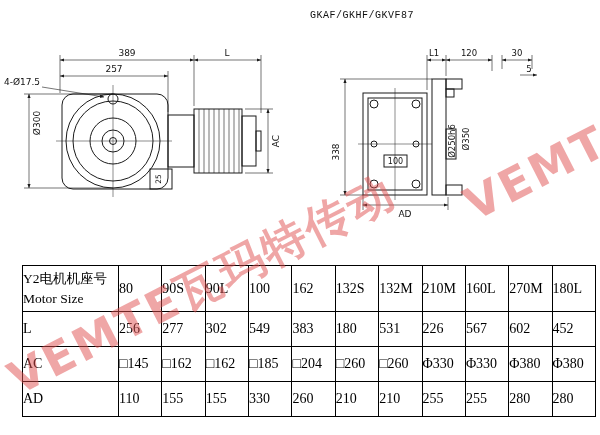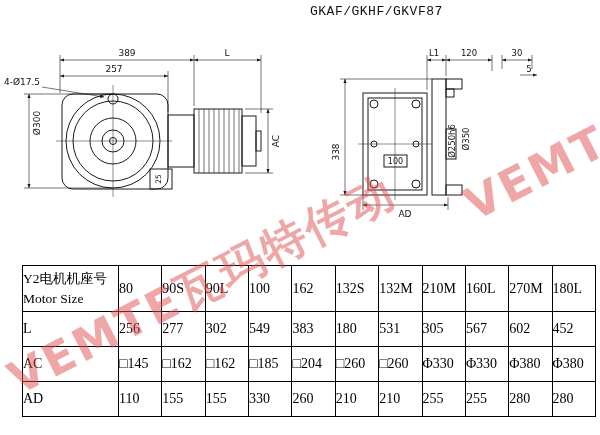--- a/index.html
+++ b/index.html
@@ -2,23 +2,23 @@
 <html><head>
 <meta charset="utf-8">
 <style>
   * { margin:0; padding:0; box-sizing:border-box; }
   html,body { width:600px; height:435px; }
   body {
     position:relative; background:#ffffff; overflow:hidden;
     font-family:"DejaVu Sans", sans-serif; color:#111;
   }
   .title {
-    position:absolute; top:4px; left:310px;
+    position:absolute; top:10px; left:310px;
     font-family:"Liberation Mono", monospace;
-    font-size:13px; letter-spacing:0.5px; color:#111;
+    font-size:10px; letter-spacing:0.5px; color:#111;
   }
   svg.drawing { position:absolute; top:33px; left:0; }
   svg text { font-family:"DejaVu Sans", sans-serif; fill:#111; stroke:none; }
 
   .spec-table {
     position:absolute; top:265px; left:22px; width:574px;
     border-collapse:collapse; table-layout:fixed;
     font-family:"Liberation Serif", serif; font-size:14px; color:#000;
     background:transparent;
   }
@@ -209,21 +209,21 @@
   <tbody>
       <tr>
         <td class="row-label">L</td>
         <td>256</td>
         <td>277</td>
         <td>302</td>
         <td>549</td>
         <td>383</td>
         <td>180</td>
         <td>531</td>
-        <td>305</td>
+        <td>226</td>
         <td>567</td>
         <td>602</td>
         <td>452</td>
       </tr>
       <tr>
         <td class="row-label">AC</td>
         <td>□145</td>
         <td>□162</td>
         <td>□162</td>
         <td>□185</td>

